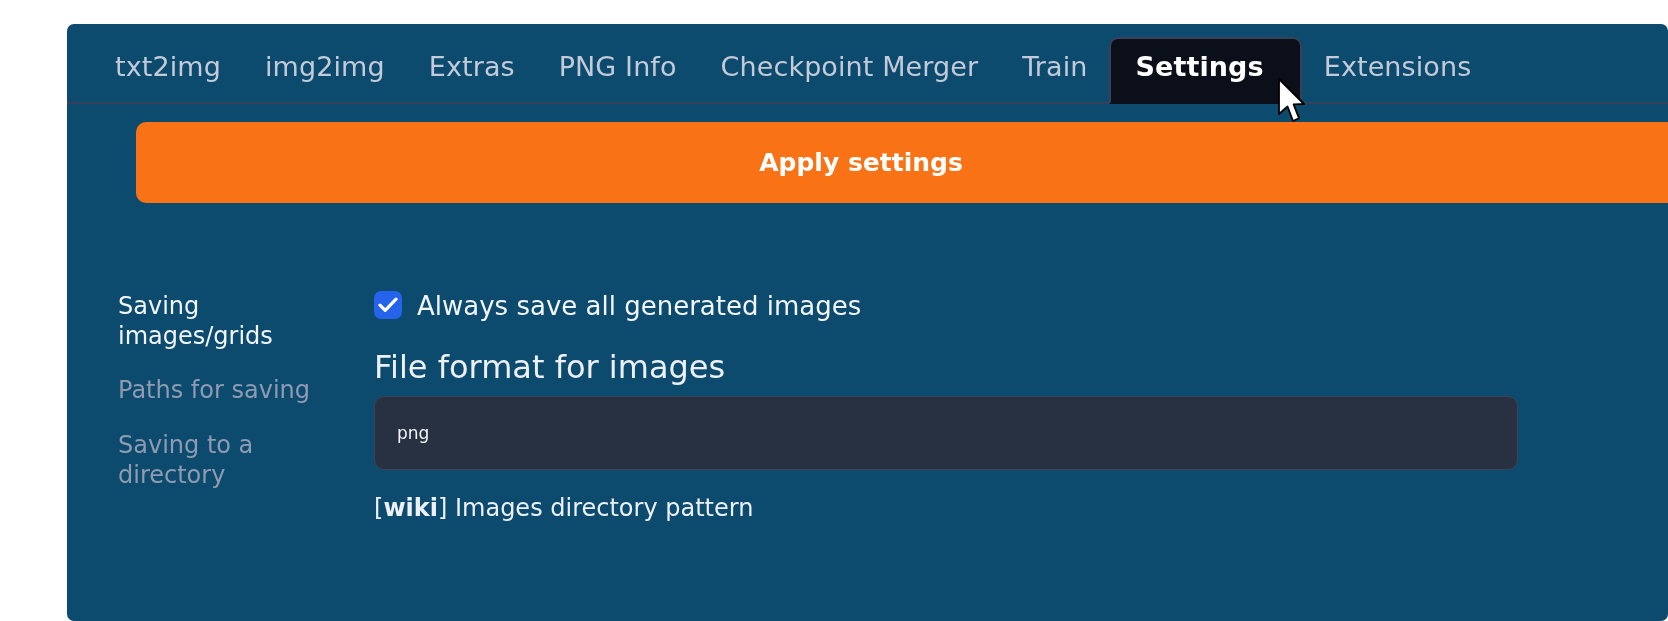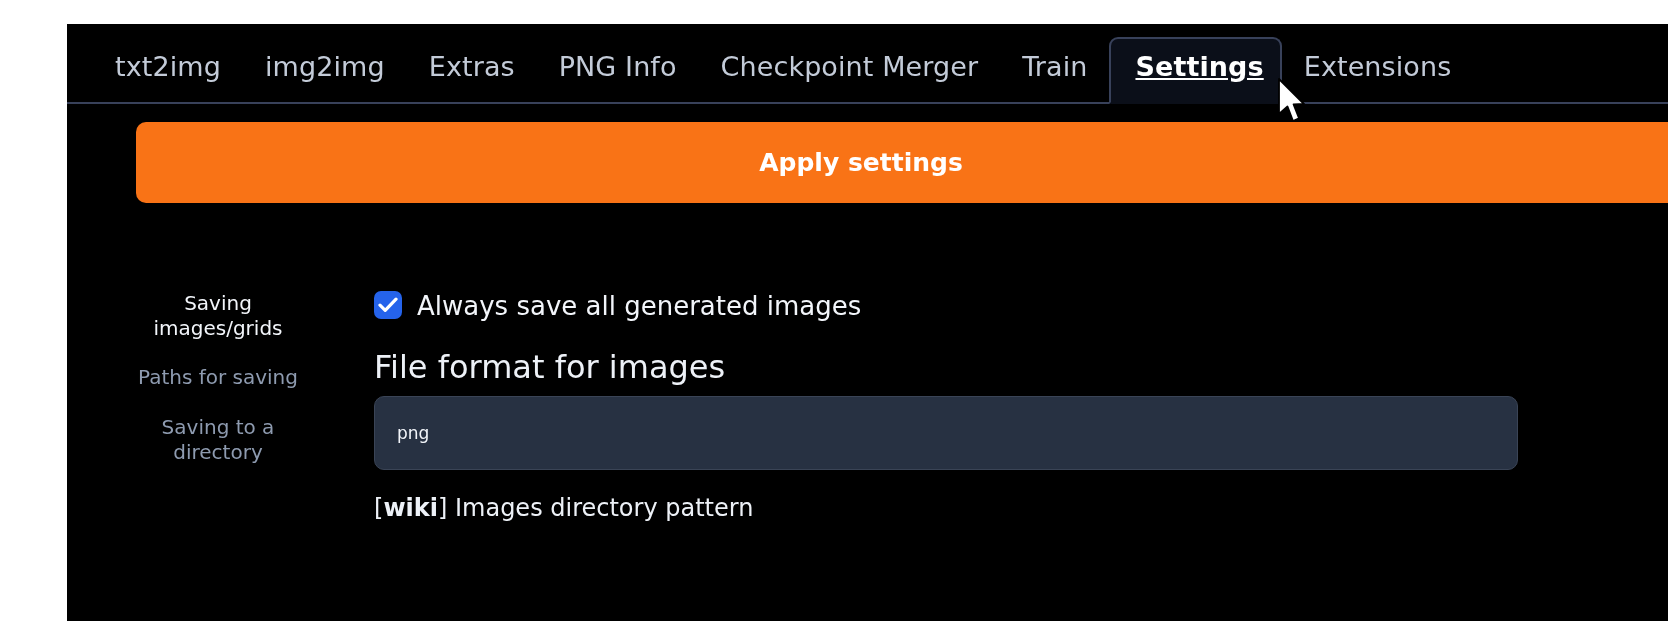--- a/index.html
+++ b/index.html
@@ -24,22 +24,23 @@
     background: #ffffff;
   }
 
   
   #app {
     position: absolute;
     left: 67px;
     top: 24px;
     width: 1601px;          
     height: 597px;
-    background: #000000;
+    background: #0c4a6e;
     overflow: hidden;
+    border-radius: 7px;
   }
 
   
   #tabbar {
     position: relative;
     height: 80px;
     border-bottom: 2px solid #38415a;
     box-sizing: border-box;
     display: flex;
     align-items: flex-end;
@@ -58,24 +59,23 @@
     font-family: inherit;
     letter-spacing: 0.1px;
   }
   .tab.active {
     color: #ffffff;
     font-weight: 700;
     background: #0b0f19;
     border: 2px solid #38415a;
     border-bottom: 2px solid #0b0f19;
     border-radius: 9px 9px 0 0;
-    padding: 14px 16px 22px 24px;
+    padding: 14px 36px 22px 24px;
     margin-bottom: -2px;
     z-index: 3;
-    text-decoration: underline;
   }
 
   
   #apply-wrap {
     padding: 18px 0 0 21px;
   }
   #apply-settings {
     display: block;
     width: 1580px;           
     height: 81px;
@@ -100,27 +100,26 @@
     display: flex;
     padding-top: 88px;
   }
   #nav {
     width: 256px;
     flex: 0 0 256px;
     padding-left: 51px;
     box-sizing: border-box;
   }
   .nav-item {
-    font-size: 20px;
+    font-size: 24px;
     line-height: 1.26;
     color: #8e9bb0;
     margin-bottom: 24px;
     cursor: pointer;
     max-width: 200px;
-    text-align: center;
   }
   .nav-item.selected {
     color: #f2f5fa;
   }
 
   #fields {
     flex: 1 1 auto;
     padding-left: 51px;
     position: relative;
   }

